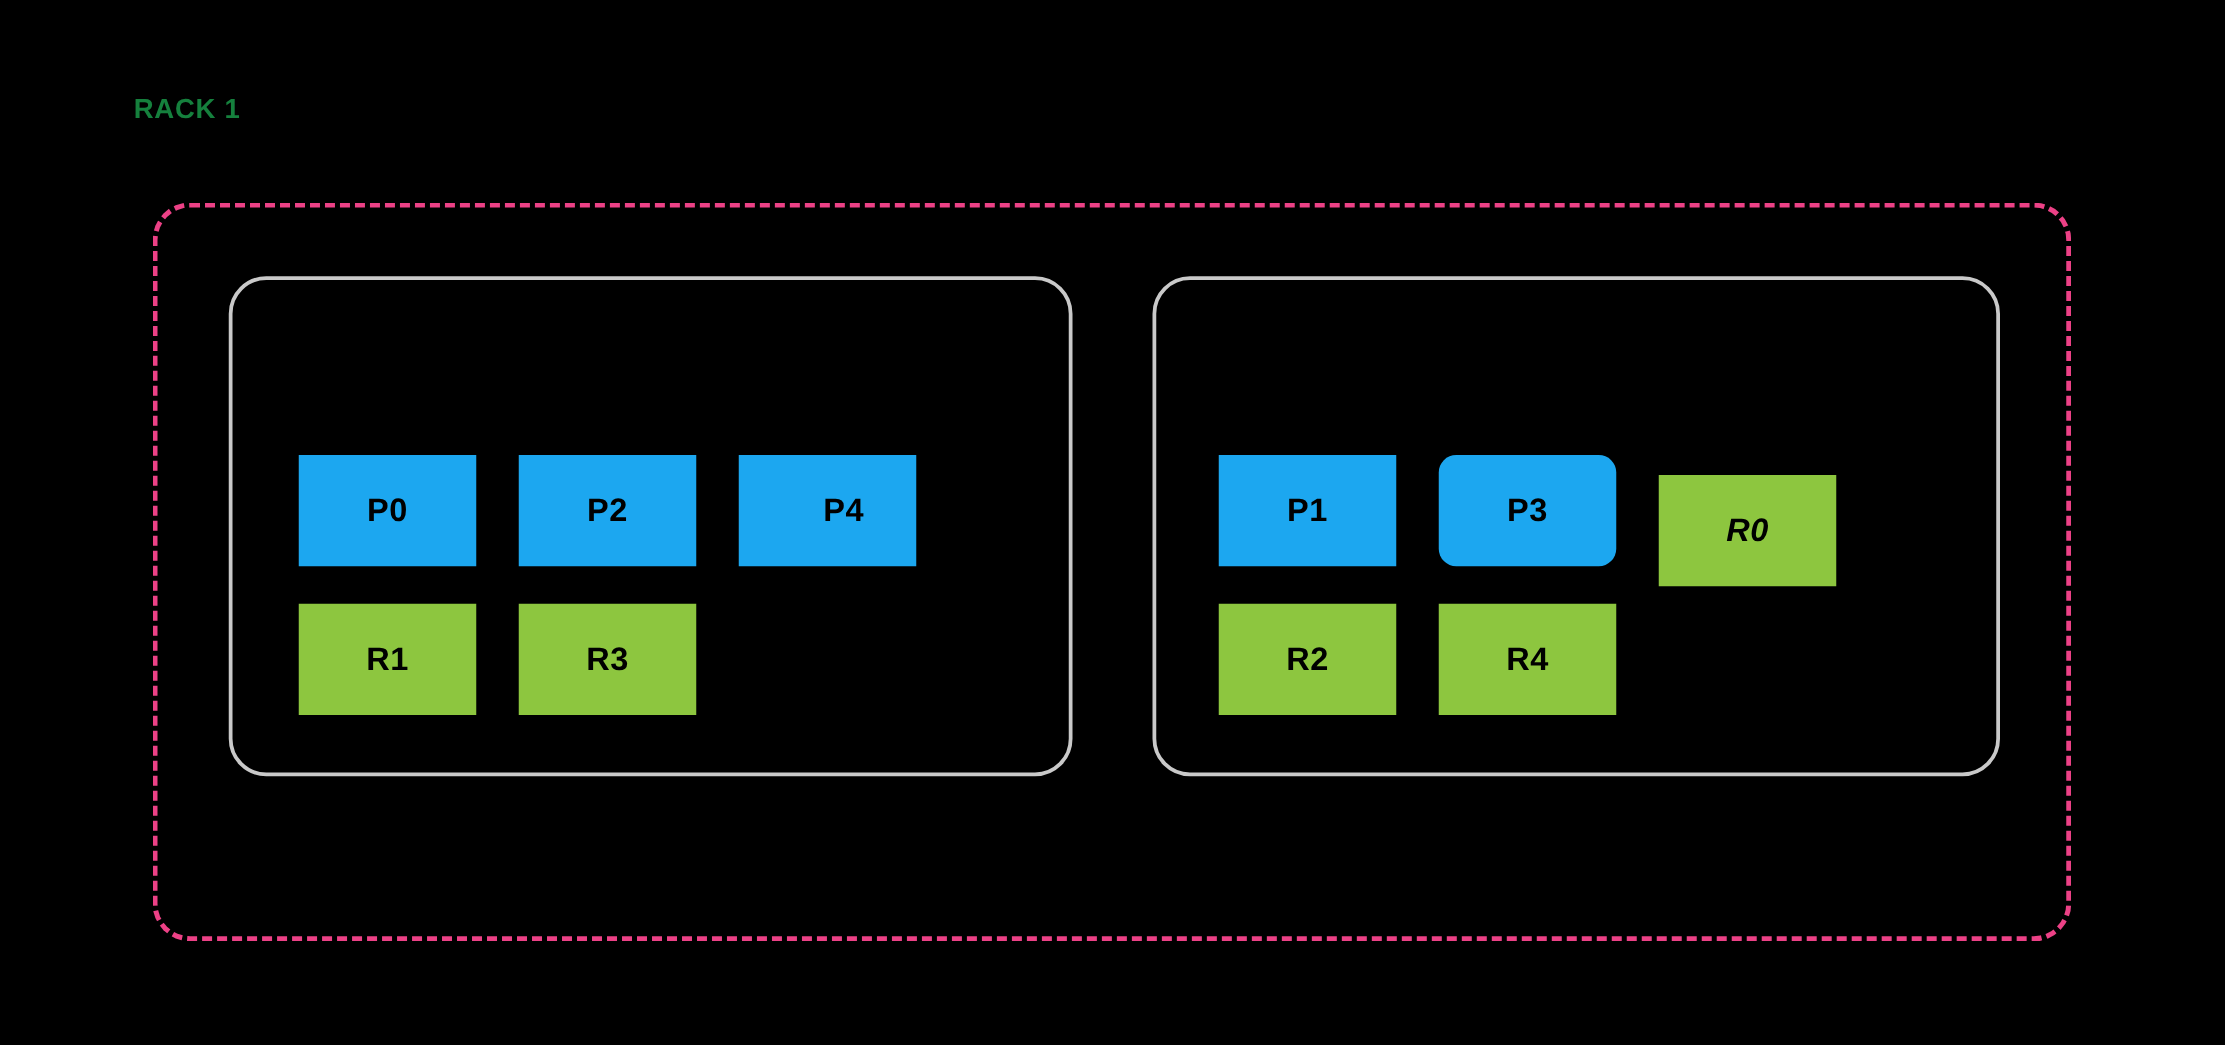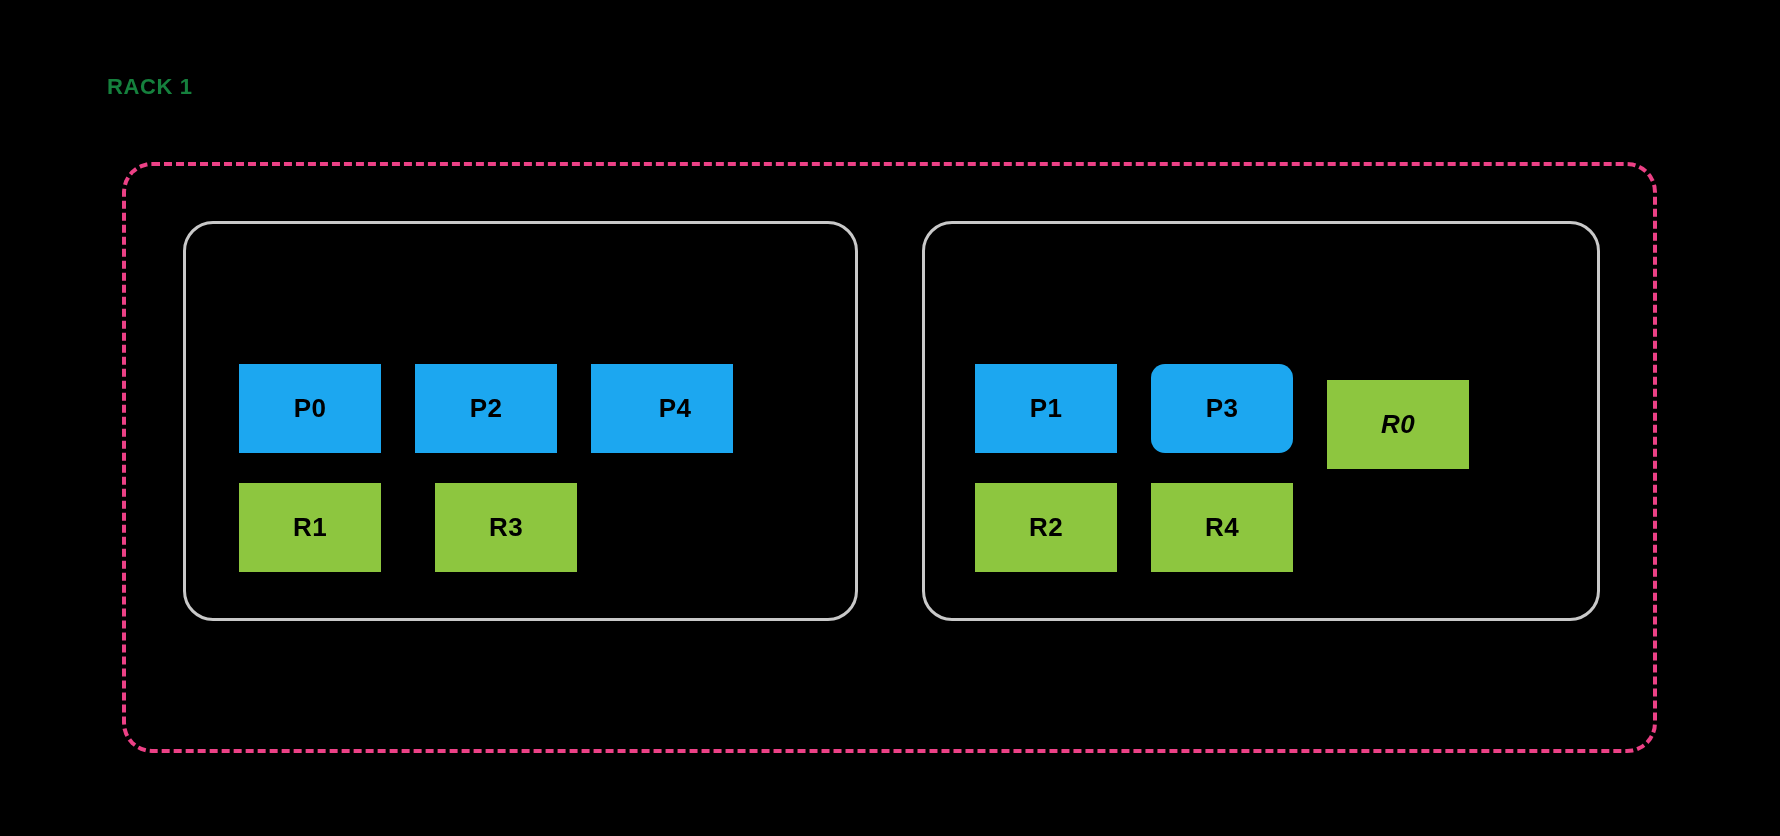--- a/index.html
+++ b/index.html
@@ -91,21 +91,21 @@
 
   <div id="node-panel-0" class="node-panel"></div>
 
   <div id="node-panel-1" class="node-panel"></div>
 
   <div id="shard-layer">
       <div class="shard primary" style="left: 239px; top: 364px; width: 142px;">P0</div>
       <div class="shard primary" style="left: 415px; top: 364px; width: 142px;">P2</div>
       <div class="shard primary" style="left: 591px; top: 364px; width: 142px; padding-left: 26px;">P4</div>
       <div class="shard replica" style="left: 239px; top: 483px; width: 142px;">R1</div>
-      <div class="shard replica" style="left: 435px; top: 483px; width: 142px;">R3</div>
+      <div class="shard replica" style="left: 415px; top: 483px; width: 142px;">R3</div>
       <div class="shard primary" style="left: 975px; top: 364px; width: 142px;">P1</div>
       <div class="shard primary" style="left: 1151px; top: 364px; width: 142px; border-radius: 14px;">P3</div>
       <div class="shard replica" style="left: 1327px; top: 380px; width: 142px; font-style: italic;">R0</div>
       <div class="shard replica" style="left: 975px; top: 483px; width: 142px;">R2</div>
       <div class="shard replica" style="left: 1151px; top: 483px; width: 142px;">R4</div>
     </div>
 
 </div>
 
 </body></html>

